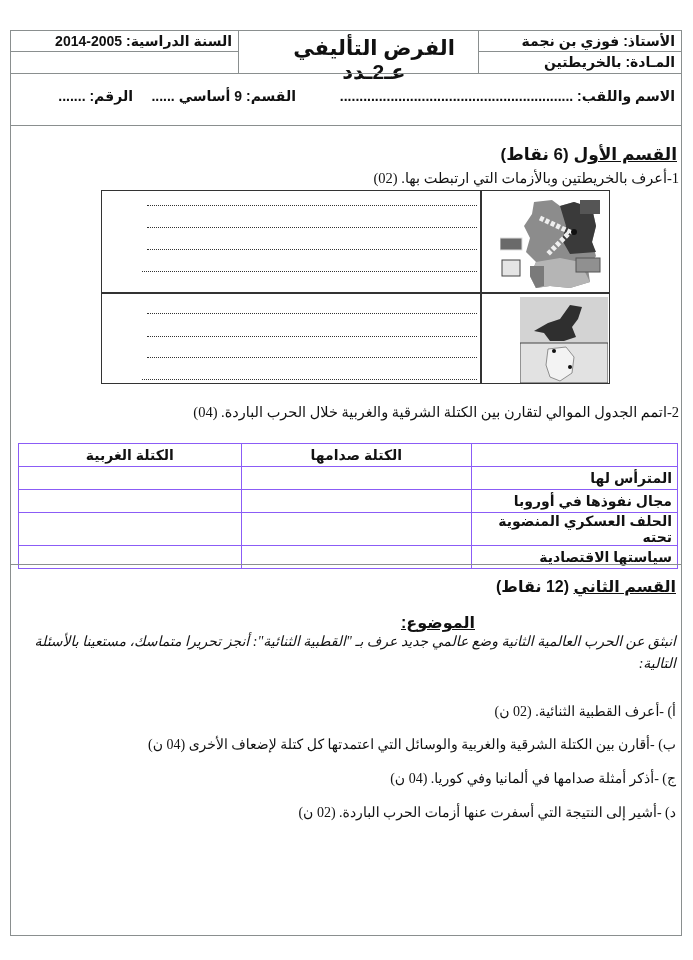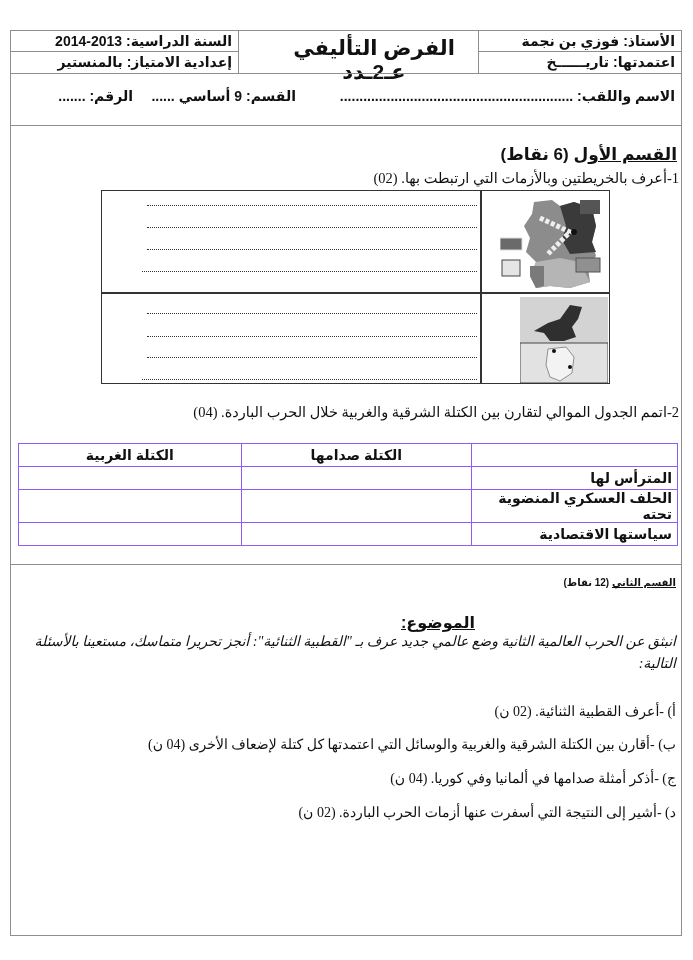--- a/index.html
+++ b/index.html
@@ -53,30 +53,27 @@
 </head>
 <body>
 
 <div id="frame" class="abs"></div>
 
 <div id="hdr" class="abs">
   <div id="h-right-top" class="hcell">
     <span class="bold rtl">الأستاذ: فوزي بن نجمة</span>
   </div>
   <div id="h-right-bot" class="hcell">
-    <span class="bold rtl">اعتمدتها: تاريــــــخ</span>
+    <span class="bold rtl">المـادة: بالخريطتين</span>
   </div>
   <div id="h-mid" class="hcell">
     <div id="title-text" class="bold rtl">الفرض التأليفي عـ2ـدد</div>
   </div>
   <div id="h-left-top" class="hcell">
-    <span class="bold rtl">السنة الدراسية: 2013-2014</span>
-  </div>
-  <div id="h-left-bot" class="hcell">
-    <span class="bold rtl">إعدادية الامتياز: بالمنستير</span>
+    <span class="bold rtl">السنة الدراسية: 2005-2014</span>
   </div>
 </div>
 
 <div id="name-row" class="abs">
   <span class="lbl bold rtl" style="right:6px;">الاسم واللقب: ............................................................</span>
   <span class="lbl bold rtl" style="right:385px;">القسم: 9 أساسي ......</span>
   <span class="lbl bold rtl" style="right:548px;">الرقم: .......</span>
 </div>
 
 <div class="abs rtl bold sec-title" style="right:16px; top:144px;">
@@ -128,35 +125,40 @@
     <th></th>
     <th>الكتلة صدامها</th>
     <th>الكتلة الغربية</th>
   </tr>
   <tr>
     <td class="rowh">المترأس لها</td>
     <td></td>
     <td></td>
   </tr>
   <tr>
+    <td class="rowh">مجال نفوذها في أوروبا</td>
+    <td></td>
+    <td></td>
+  </tr>
+  <tr>
     <td class="rowh">الحلف العسكري المنضوية تحته</td>
     <td></td>
     <td></td>
   </tr>
   <tr>
     <td class="rowh">سياستها الاقتصادية</td>
     <td></td>
     <td></td>
   </tr>
 </tbody>
   </table>
 
 <div id="divider" class="abs"></div>
 
-<div class="abs rtl bold" style="right:17px; top:577px; font-size:10px; white-space:nowrap;">
+<div class="abs rtl bold" style="right:17px; top:577px; font-size:16px; white-space:nowrap;">
   <span class="u">القسم الثاني</span><span> (12 نقاط)</span>
 </div>
 <div class="abs rtl bold u" style="right:218px; top:613px; font-size:16px;">الموضوع:</div>
 <div class="abs rtl" style="right:17px; left:20px; top:631px; font-size:14px; line-height:22px;font-style:italic;">انبثق عن الحرب العالمية الثانية وضع عالمي جديد عرف بـ "القطبية الثنائية": أنجز تحريرا متماسك، مستعينا بالأسئلة التالية:</div>
 
 <div class="abs rtl q" style="right:17px; top:703px; font-size:14px;">أ) -أعرف القطبية الثنائية. (02 ن)</div>
 <div class="abs rtl q" style="right:17px; top:736px; font-size:14px;">ب) -أقارن بين الكتلة الشرقية والغربية والوسائل التي اعتمدتها كل كتلة لإضعاف الأخرى (04 ن)</div>
 <div class="abs rtl q" style="right:17px; top:770px; font-size:14px;">ج) -أذكر أمثلة صدامها في ألمانيا وفي كوريا. (04 ن)</div>
 <div class="abs rtl q" style="right:17px; top:804px; font-size:14px;">د) -أشير إلى النتيجة التي أسفرت عنها أزمات الحرب الباردة. (02 ن)</div>
 

